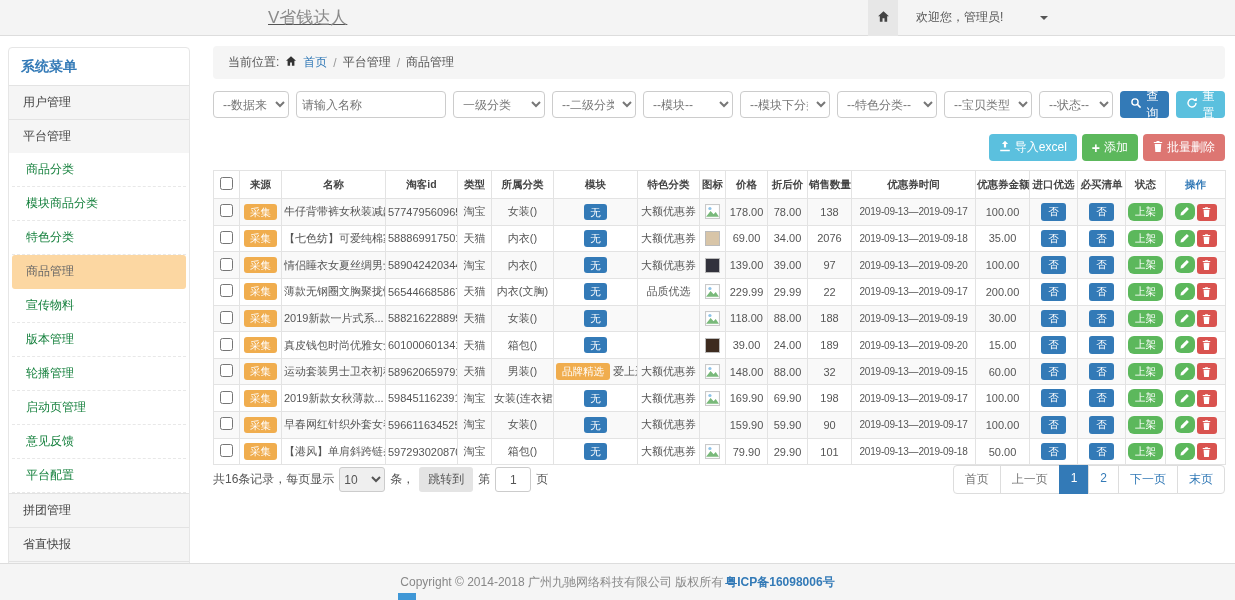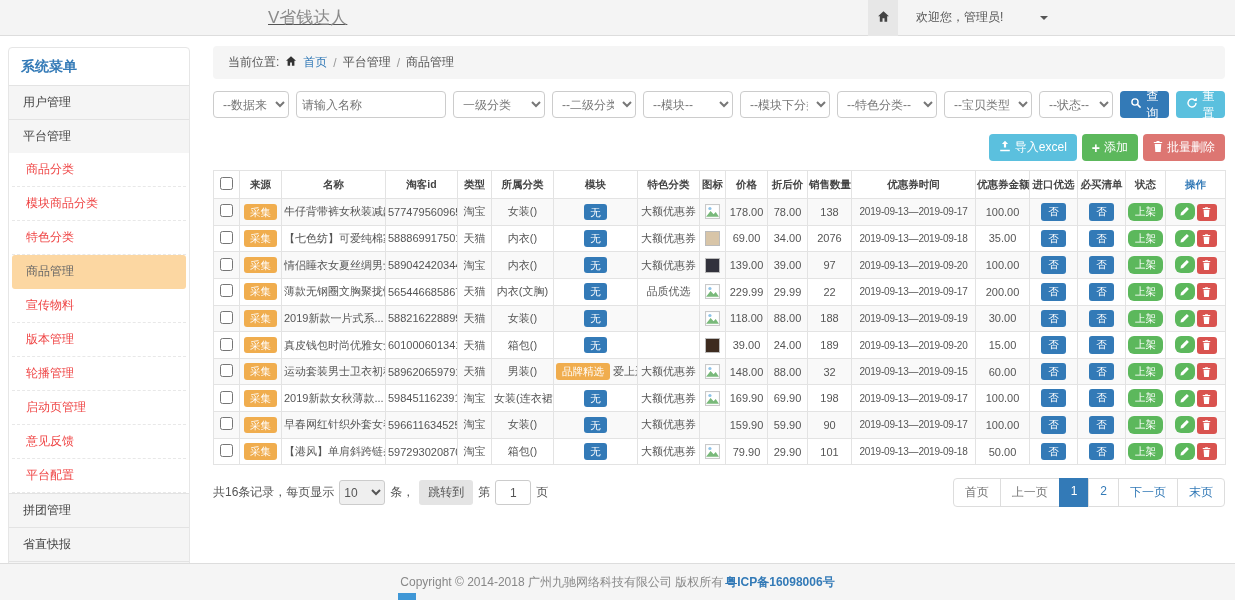--- a/index.html
+++ b/index.html
@@ -21,21 +21,21 @@
   .caret { display:inline-block; width:0; height:0; margin-left:5px;
     border-left:4px solid transparent; border-right:4px solid transparent;
     border-top:4px solid #555; }
   
   .sidebar { position:absolute; left:8px; top:47px; width:182px; z-index:1; }
   .side-panel { border:1px solid #e6e6e6; border-radius:4px; background:#fff; }
   .side-heading { color:#337ab7; font-weight:bold; font-size:14px;
     padding:10px 12px 9px; }
   .side-item { font-size:12px; padding:8px 14px; cursor:pointer; }
   .side-item.top { background:#f5f5f5; border-top:1px solid #e3e3e3; color:#444; }
-  .side-item.sub { background:#fff; color:#ef4444; margin:0 3px;
+  .side-item.sub { background:#fff; color:#15803d; margin:0 3px;
     border-bottom:1px dashed #e8e8e8; }
   .side-item.sub.active { background:#fcd7a2; color:#666; border-radius:3px;
     border-bottom-color:transparent; }
   
   .content { margin-left:213px; margin-right:10px; padding-top:10px; }
   .breadcrumb { background:#f5f5f5; border-radius:4px; padding:8px 15px;
     font-size:12px; color:#555; display:flex; align-items:center; gap:6px;
     margin-bottom:12px; }
   .breadcrumb a { color:#337ab7; text-decoration:none; cursor:pointer; }
   .breadcrumb .sep { color:#999; }
@@ -72,21 +72,21 @@
     cursor:pointer; font-family:inherit; line-height:1.3; }
   .btn-xs.blue  { background:#337ab7; }
   .btn-xs.green { background:#5cb85c;border-radius:6px; }
   .btn-xs.red   { background:#d9534f; }
   .op-btn { width:20px; height:17px; padding:0; margin:0 1px; }
   .thumb { display:inline-block; width:15px; height:15px; vertical-align:middle; }
   .thumb-color { display:inline-block; width:15px; height:15px;
     border:1px solid #bbb; vertical-align:middle; }
   
   .pager-row { display:flex; justify-content:space-between; align-items:center;
-    margin-top:13px; font-size:12px; color:#555; }
+    font-size:12px; color:#555; }
   .pager-left { display:flex; align-items:center; gap:5px; }
   .page-size { width:46px; height:25px; border:1px solid #ccc; border-radius:3px;
     font-size:12px; color:#555; }
   .jump-btn { background:#e4e4e4; color:#555; padding:4px 9px; border-radius:3px;
     cursor:pointer; }
   .page-input { width:36px; height:25px; border:1px solid #ccc; border-radius:3px;
     text-align:center; font-size:12px; color:#555; }
   .pages { display:flex; }
   .page { padding:5px 11px; border:1px solid #ddd; margin-left:-1px; color:#337ab7;
     background:#fff; cursor:pointer; }

